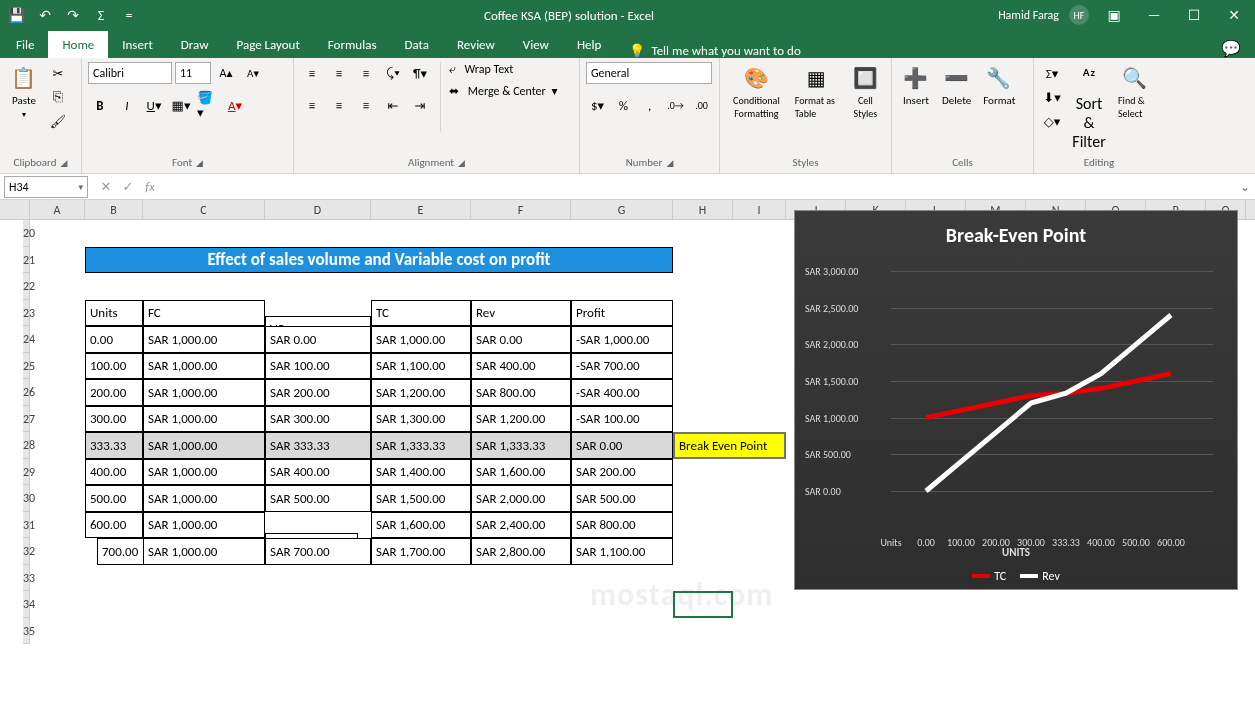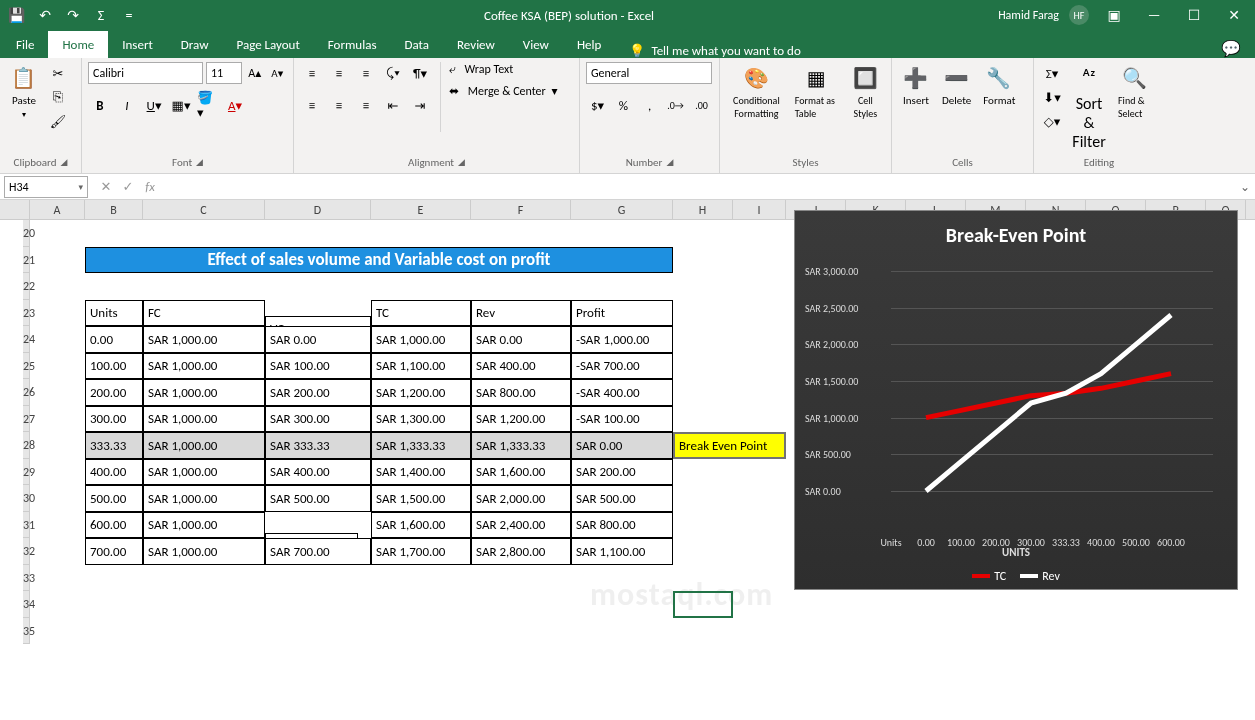--- a/index.html
+++ b/index.html
@@ -17,21 +17,21 @@
 
 .ribbon-tabs { height: 28px; background: #217346; display: flex; align-items: flex-end; color: #fff; padding-left: 2px; }
 .ribbon-tab { padding: 6px 14px; font-size: 13px; cursor: pointer; }
 .ribbon-tab.active { background: #fff; color: #217346; }
 .tell-me { display: flex; align-items: center; gap: 6px; padding-left: 14px; font-size: 13px; }
 .share-icon { margin-left: auto; padding: 0 14px; font-size: 16px; }
 
 
 .ribbon { height: 116px; background: #f3f2f1; border-bottom: 1px solid #d4d4d4; display: flex; }
 .ribbon-group { border-right: 1px solid #d4d4d4; padding: 4px 6px 2px 6px; display: flex; flex-direction: column; justify-content: space-between; position: relative; }
-.ribbon-group-label { font-size: 11px; text-align: center; color: #666; padding: 2px 0; display: flex; justify-content: center; gap: 4px; }
+.ribbon-group-label { font-size: 11px; text-align: center; color: #666; padding: 2px 0; display: flex; align-items: center; justify-content: center; gap: 4px; }
 .ribbon-group-body { flex: 1; display: flex; align-items: flex-start; gap: 4px; }
 .rb-big-btn { display: flex; flex-direction: column; align-items: center; gap: 2px; padding: 2px 4px; font-size: 11px; }
 .rb-big-btn .icon { width: 28px; height: 28px; display: flex; align-items: center; justify-content: center; font-size: 20px; }
 .rb-col { display: flex; flex-direction: column; gap: 2px; }
 .rb-row { display: flex; gap: 3px; align-items: center; }
 .rb-small-btn { width: 24px; height: 22px; display: flex; align-items: center; justify-content: center; border: 1px solid transparent; font-size: 13px; }
 .rb-select { height: 22px; border: 1px solid #ababab; background: #fff; font-size: 12px; padding: 0 4px; }
 .dialog-launcher { font-size: 9px; color: #666; }
 .sep { width: 1px; height: 70px; background: #d4d4d4; margin: 0 4px; }
 
@@ -133,21 +133,21 @@
     <div class="ribbon-group-label">
         <span>Clipboard</span>
         <span class="dialog-launcher">◢</span>
       </div>
   </div>
 
   <div class="ribbon-group" style="width:212px">
     <div class="ribbon-group-body">
         <div class="rb-col" style="width:100%">
       <div class="rb-row">
-        <input class="rb-select" style="width: 115px;" value="Calibri">
+        <input class="rb-select" style="width: 84px;" value="Calibri">
         <input class="rb-select" style="width: 36px;" value="11">
         <div class="rb-small-btn" style="font-size:12px">A▴</div>
         <div class="rb-small-btn" style="font-size:11px">A▾</div>
       </div>
       <div class="rb-row" style="margin-top:8px">
         <div class="rb-small-btn">
               <b>B</b>
             </div>
         <div class="rb-small-btn">
               <i>I</i>
@@ -382,21 +382,21 @@
         <div class="cell td" style="left: 235px; top: 265px; width: 106px; height: 26.5px;">SAR 500.00</div>
         <div class="cell td" style="left: 341px; top: 265px; width: 100px; height: 26.5px;">SAR 1,500.00</div>
         <div class="cell td" style="left: 441px; top: 265px; width: 100px; height: 26.5px;">SAR 2,000.00</div>
         <div class="cell td" style="left: 541px; top: 265px; width: 102px; height: 26.5px;">SAR 500.00</div>
         <div class="cell td" style="left: 55px; top: 291.5px; width: 58px; height: 26.5px;">600.00</div>
         <div class="cell td" style="left: 113px; top: 291.5px; width: 122px; height: 26.5px;">SAR 1,000.00</div>
         <div class="cell td" style="left: 235px; top: 289px; width: 93px; height: 26.5px; margin-top: 24px;">SAR 600.00</div>
         <div class="cell td" style="left: 341px; top: 291.5px; width: 100px; height: 26.5px;">SAR 1,600.00</div>
         <div class="cell td" style="left: 441px; top: 291.5px; width: 100px; height: 26.5px;">SAR 2,400.00</div>
         <div class="cell td" style="left: 541px; top: 291.5px; width: 102px; height: 26.5px;">SAR 800.00</div>
-        <div class="cell td" style="left: 55px; top: 318px; width: 58px; height: 26.5px;">700.00</div>
+        <div class="cell td" style="left: 67px; top: 318px; width: 58px; height: 26.5px;">700.00</div>
         <div class="cell td" style="left: 113px; top: 318px; width: 122px; height: 26.5px;">SAR 1,000.00</div>
         <div class="cell td" style="left: 235px; top: 318px; width: 106px; height: 26.5px;">SAR 700.00</div>
         <div class="cell td" style="left: 341px; top: 318px; width: 100px; height: 26.5px;">SAR 1,700.00</div>
         <div class="cell td" style="left: 441px; top: 318px; width: 100px; height: 26.5px;">SAR 2,800.00</div>
         <div class="cell td" style="left: 541px; top: 318px; width: 102px; height: 26.5px;">SAR 1,100.00</div>
         <div class="cell yellow" style="left: 643px; top: 212px; width: 113px; height: 26.5px;">Break Even Point</div>
         <div class="cell selected" style="left: 643px; top: 371px; width: 60px; height: 26.5px;"></div>
       </div>
   </div>
 

